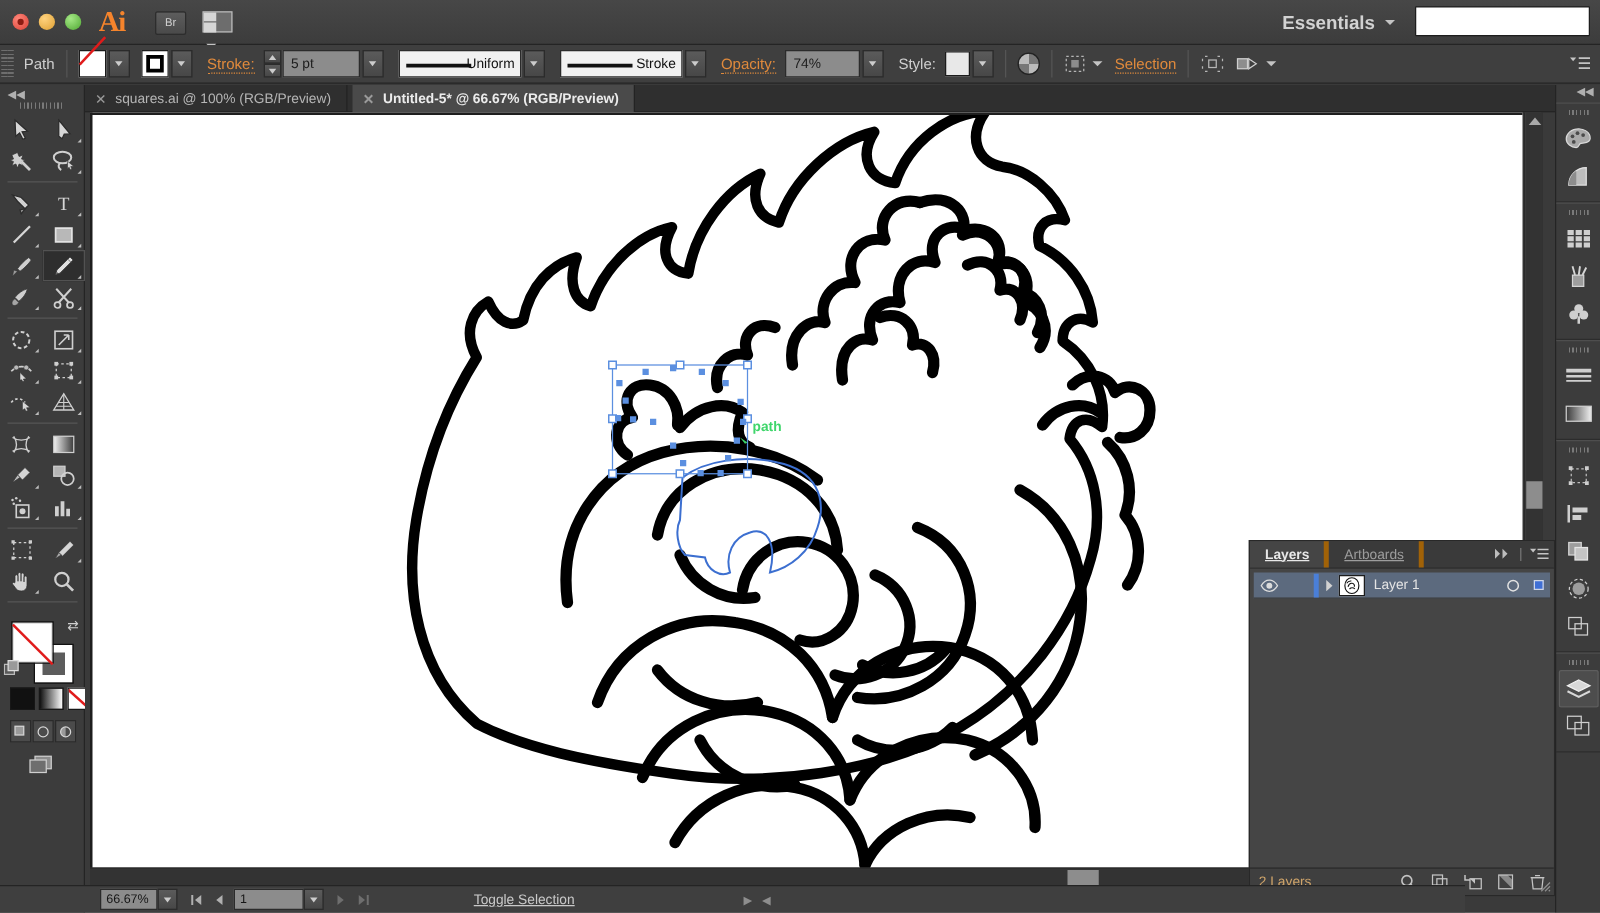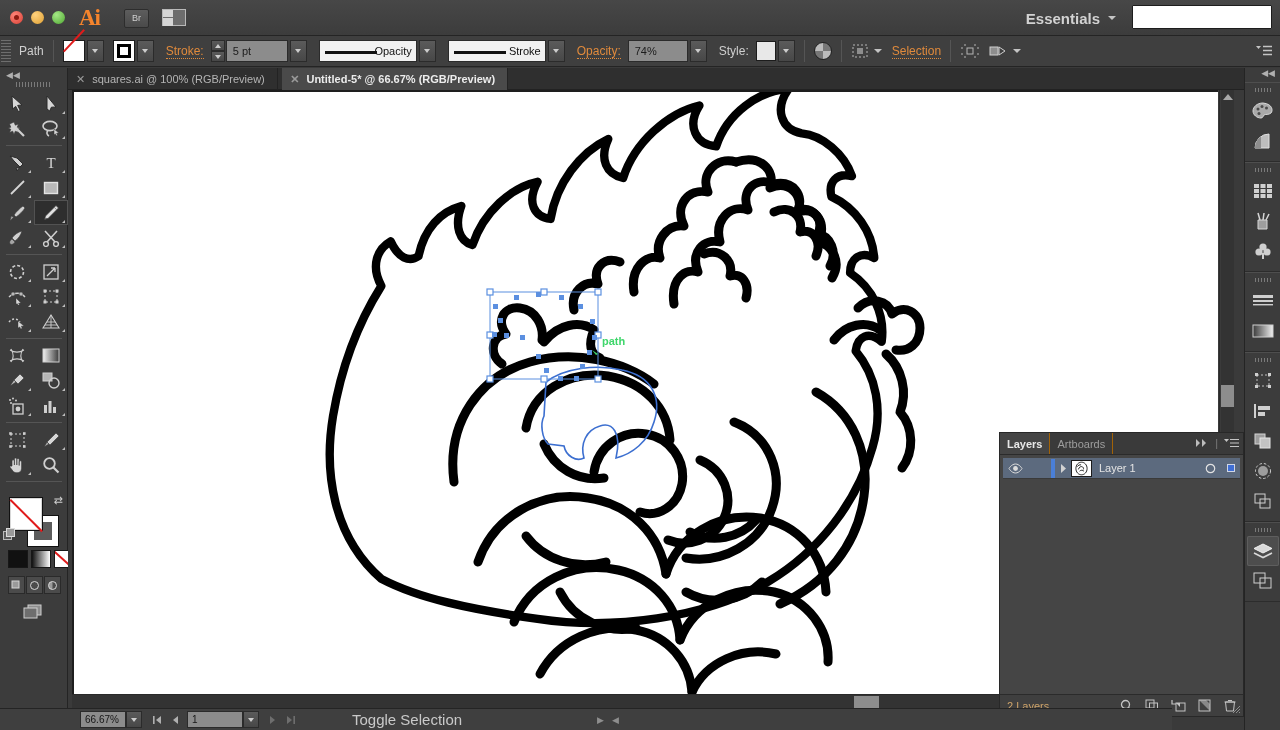--- a/index.html
+++ b/index.html
@@ -180,22 +180,22 @@
   .dock-btn { width:32px; height:30px; margin:0 auto; display:flex; align-items:center; justify-content:center; }
   .dock-btn.active { background:#4d4d4d; box-shadow: inset 0 0 0 1px #5e5e5e; border-radius:2px; }
 
   
   .layerspanel {
     position:absolute; left:999px; top:432px; width:245px; height:285px;
     background:#454545; border:1px solid #282828;
   }
   .lp-tabs { height:22px; background:#3a3a3a; display:flex; align-items:stretch;
     border-bottom:1px solid #2b2b2b; position:relative; }
-  .lp-tab { padding:0 7px; display:flex; align-items:center; font-size:11px;
-    color:#9d9d9d; border-right:1px solid #a16207; }
+  .lp-tab { padding:0 12px; display:flex; align-items:center; font-size:11px;
+    color:#9d9d9d; border-right:4px solid #a16207;text-decoration:underline; }
   .lp-tab.active { background:#454545; color:#e8e8e8; font-weight:bold; }
   .lp-tabtools { position:absolute; right:4px; top:4px; display:flex; gap:6px; align-items:center; }
   .lp-body { position:absolute; left:0; top:22px; right:0; bottom:22px; background:#454545; padding:3px 3px 0; }
   .layer-row { display:flex; align-items:center; height:21px; border-bottom:1px solid #3a3a3a;
     background:#4a4a4a; position:relative; }
   .layer-row.selected { background:#5c6a7e; }
   .lr-eye { width:24px; display:flex; align-items:center; justify-content:center; }
   .lr-lock { width:24px; }
   .lr-color { width:4px; height:19px; }
   .lr-tri { width:16px; display:flex; align-items:center; justify-content:center; }
@@ -216,21 +216,21 @@
     position:absolute; left:0; bottom:0; width:1172px; height:22px;
     background:#3f3f3f; border-top:1px solid #242424; display:flex; align-items:center;
   }
   .sb-zoom { margin-left:80px; width:46px; height:17px; background:#8c8c8c; border:1px solid #2b2b2b;
     color:#161616; font-size:10px; display:flex; align-items:center; padding-left:4px; }
   .sb-drop { width:16px;height:17px; background:linear-gradient(to bottom,#5b5b5b,#474747);
     border:1px solid #2b2b2b; display:flex;align-items:center;justify-content:center; }
   .sb-nav { display:flex; align-items:center; gap:9px; margin-left:10px; }
   .sb-page { width:56px;height:17px; background:#8c8c8c; border:1px solid #2b2b2b;
     color:#161616; font-size:10px; display:flex;align-items:center; padding-left:4px; margin-left:8px; }
-  .sb-status { flex:0 0 auto; margin-left:56px; font-size:15px; color:#c9c9c9; }
+  .sb-status { flex:0 0 auto; margin-left:83px; font-size:11px; color:#c9c9c9;text-decoration:underline; }
   .sb-arrow { color:#8e8e8e; font-size:9px; }
   .hscroll { position:absolute; left:72px; bottom:22px; width:1152px; height:14px;
     background:#333; border-top:1px solid #2a2a2a; }
   .hscroll .thumb { position:absolute; left:782px; top:1px; width:25px; height:12px; background:#8d8d8d; }
 
   .leftgrip { position:absolute; left:1px; top:40px; width:5px; height:22px;
     background: repeating-linear-gradient(to bottom,#6e6e6e 0 1px,#3f3f3f 1px 3px); }
 </style>
 </head>
 <body>
@@ -279,21 +279,21 @@
         </div>
       <div>
           <span class="caret-dn2"></span>
         </div>
     </div>
     <div class="field" style="width:62px">5 pt</div>
     <div class="mini-drop">
       <span class="caret-dn2"></span>
     </div>
     <div style="width:12px"></div>
-    <div class="combo-wide">Opacity</div>
+    <div class="combo-wide">Uniform</div>
     <div class="mini-drop">
       <span class="caret-dn2"></span>
     </div>
     <div style="width:12px"></div>
     <div class="combo-wide">Stroke</div>
     <div class="mini-drop">
       <span class="caret-dn2"></span>
     </div>
     <div style="width:12px"></div>
     <span class="cb-orange">Opacity:</span>

